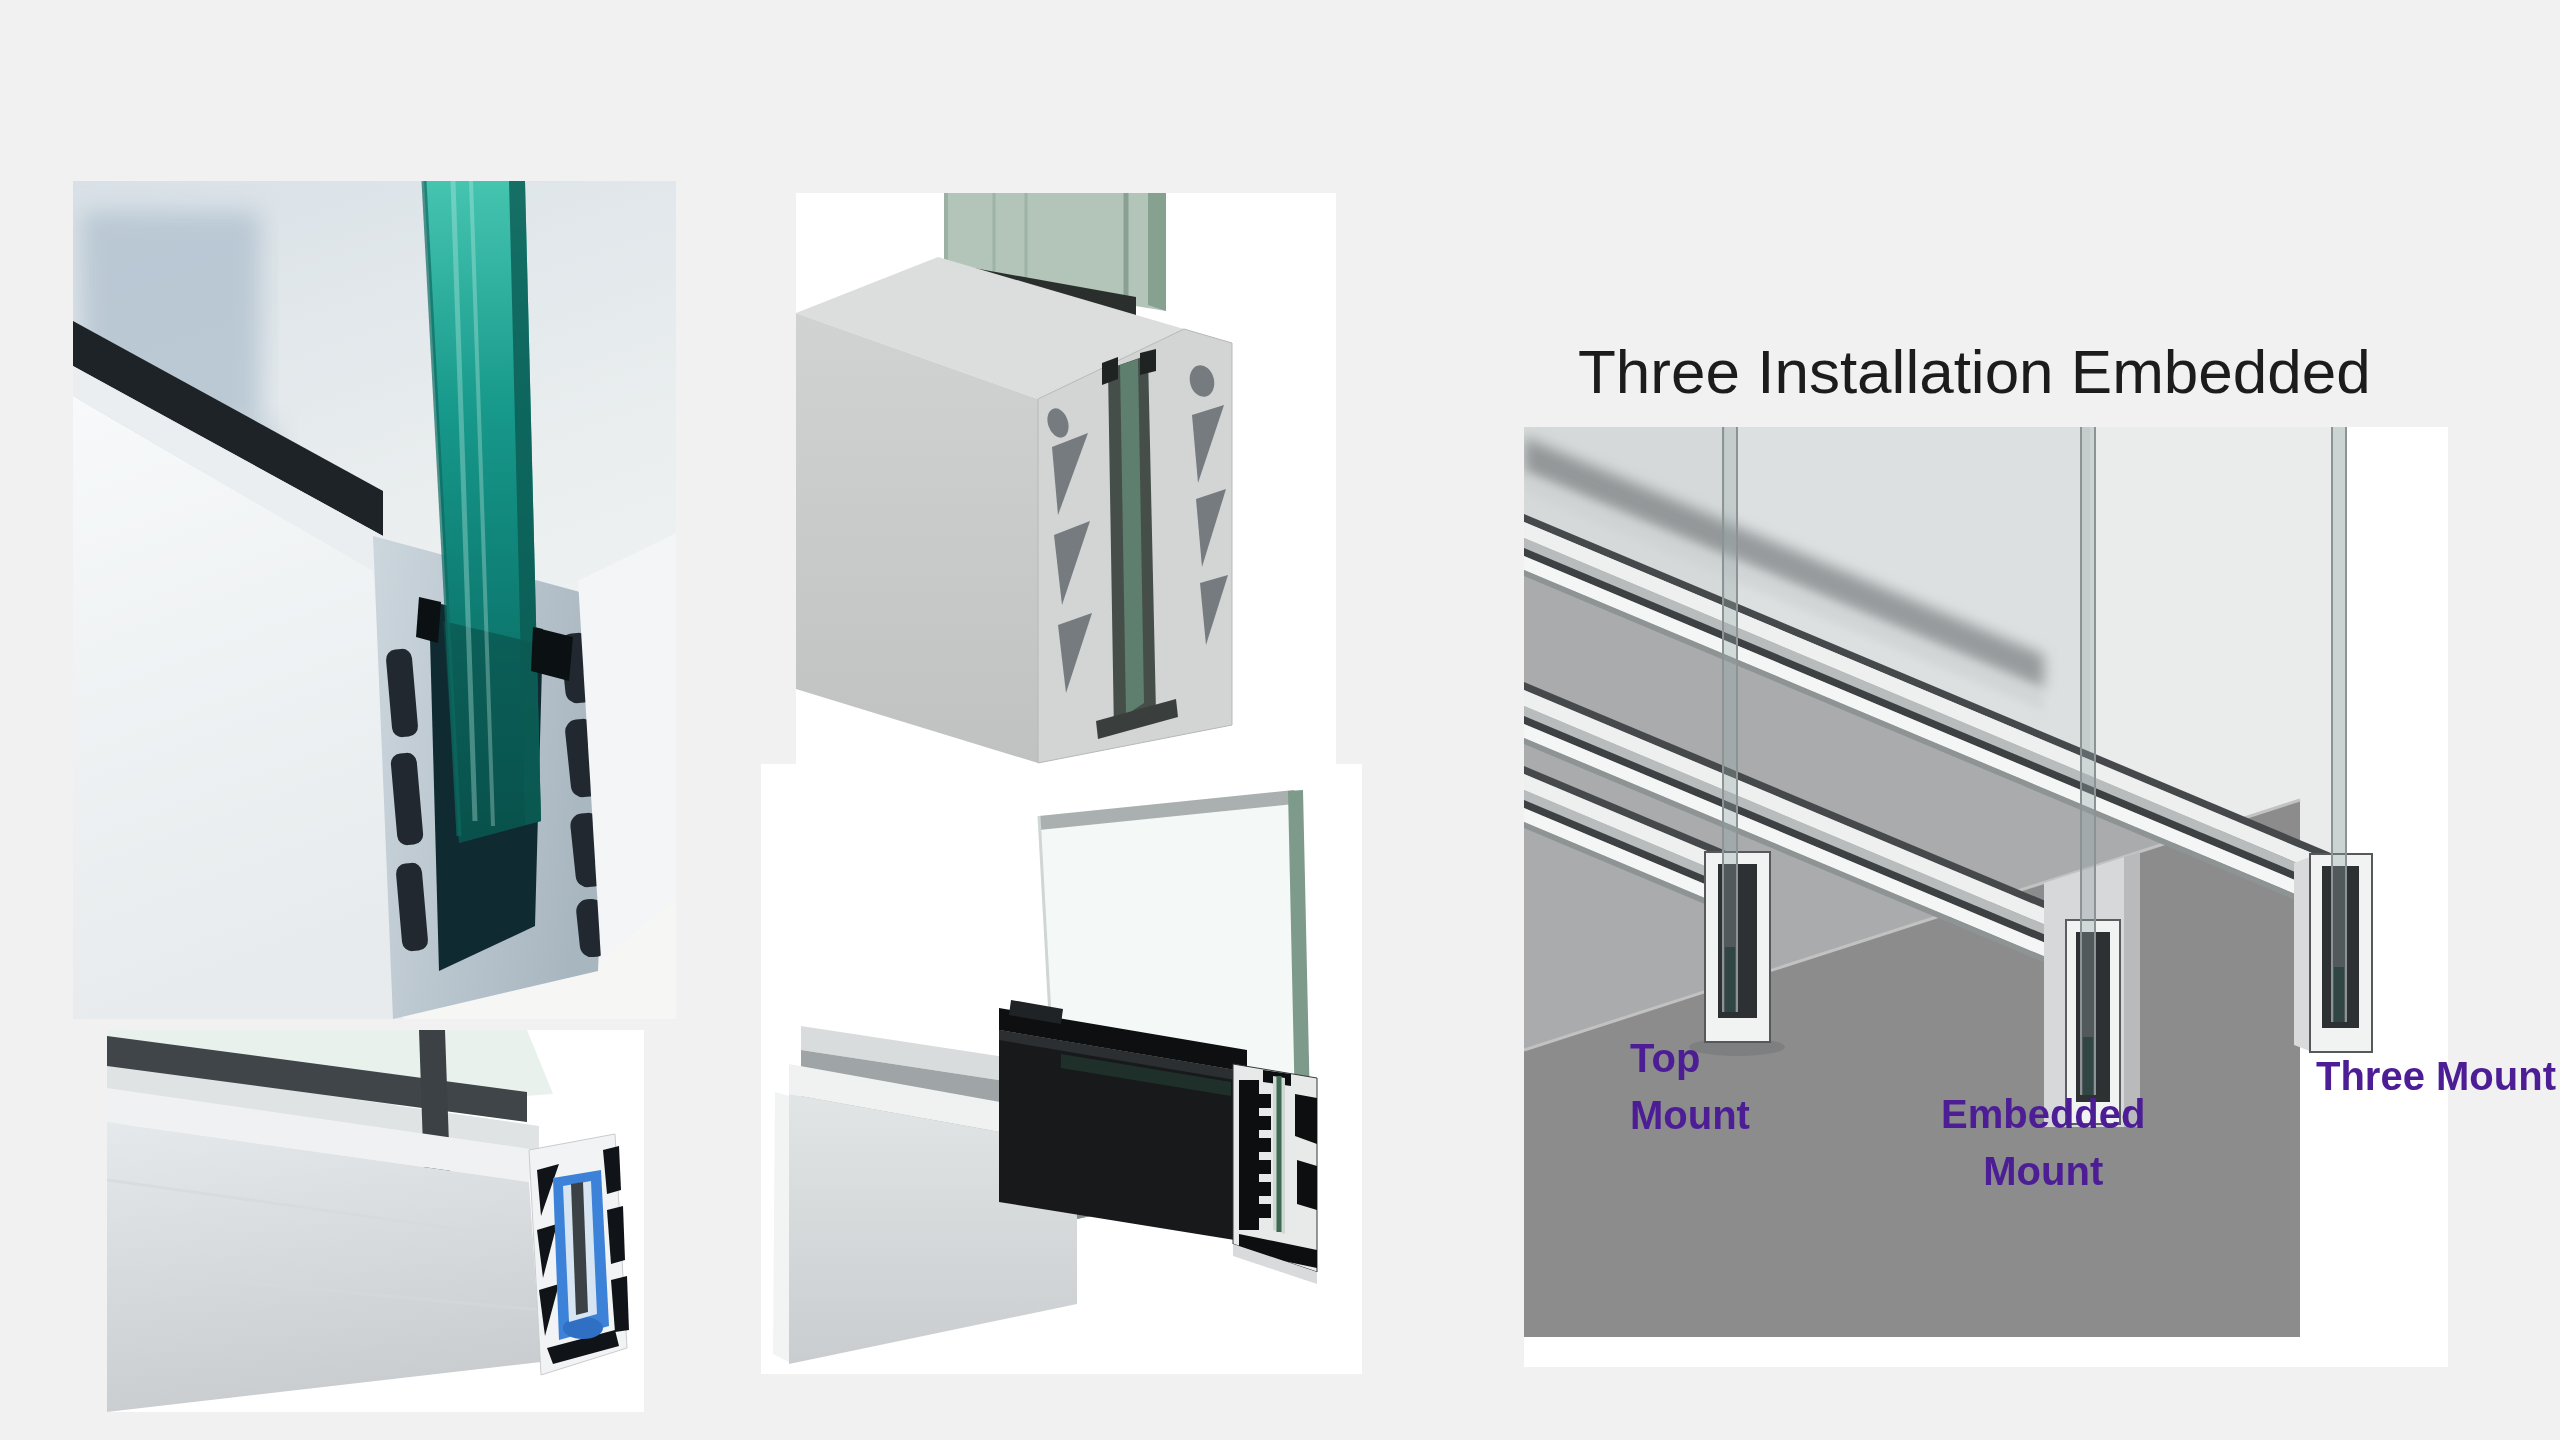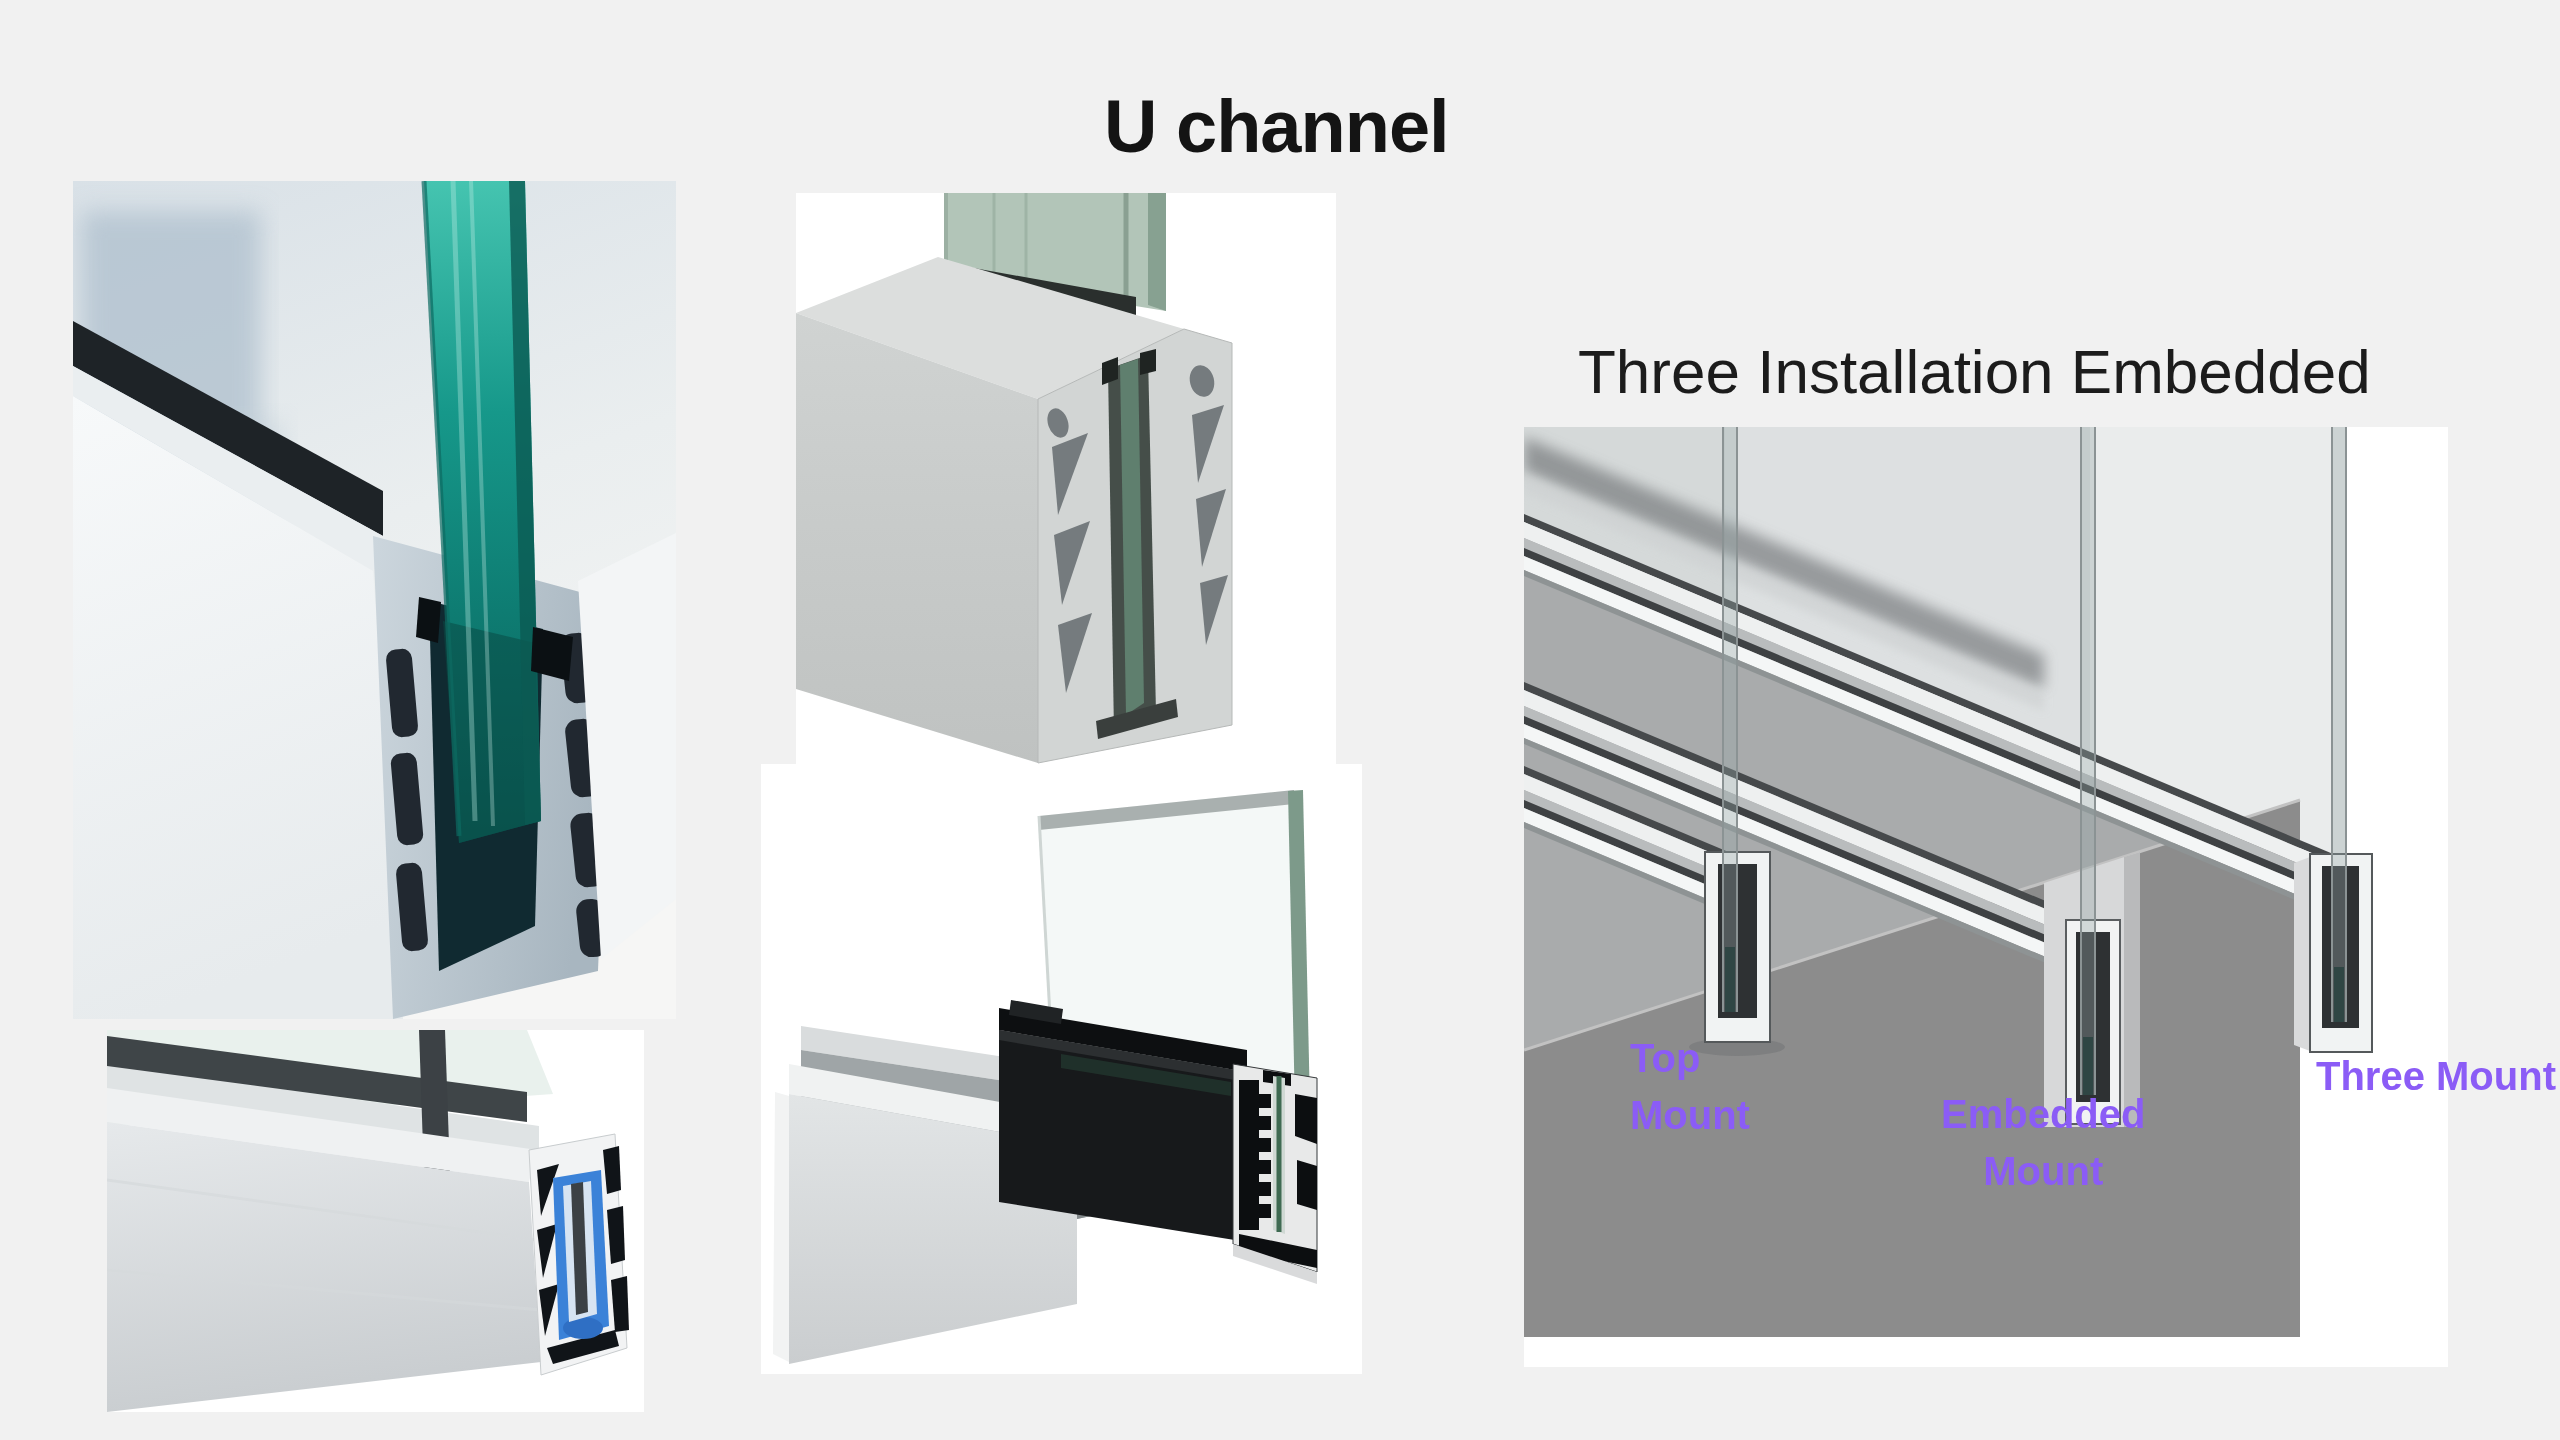--- a/index.html
+++ b/index.html
@@ -21,33 +21,32 @@
     font-size:62px;font-weight:400;color:#1c1c1c;
     letter-spacing:0;white-space:nowrap;
   }
   .fig{position:absolute;display:block;}
   .fig svg{display:block;}
   .diagram-panel{
     position:absolute;left:1524px;top:427px;width:924px;height:940px;
     background:#ffffff;
   }
   .mount-label{
-    position:absolute;font-size:40px;font-weight:700;color:#8b5cf6;
+    position:absolute;font-size:40px;font-weight:700;color:#4c1d95;
     line-height:57px;white-space:nowrap;
   }
   .lbl-top{left:1630px;top:1030px;}
   .lbl-embedded{left:1941px;top:1086px;text-align:center;}
   .lbl-side{left:2316px;top:1048px;}
 </style>
 </head>
 <body>
 
 <div class="stage">
 
-  <h1 class="page-title">U channel</h1>
 
   <div class="fig" style="left:73px;top:181px;">
     <svg width="603" height="838" viewBox="0 0 603 838">
       <defs>
         <linearGradient id="ga1" x1="0" y1="0" x2="0.25" y2="1">
           <stop offset="0" stop-color="#d9e1e7"></stop>
             <stop offset="0.5" stop-color="#eaeeef"></stop>
             <stop offset="1" stop-color="#f6f6f5"></stop>
         </linearGradient>
         <linearGradient id="gteal" x1="0" y1="0" x2="0" y2="1">

